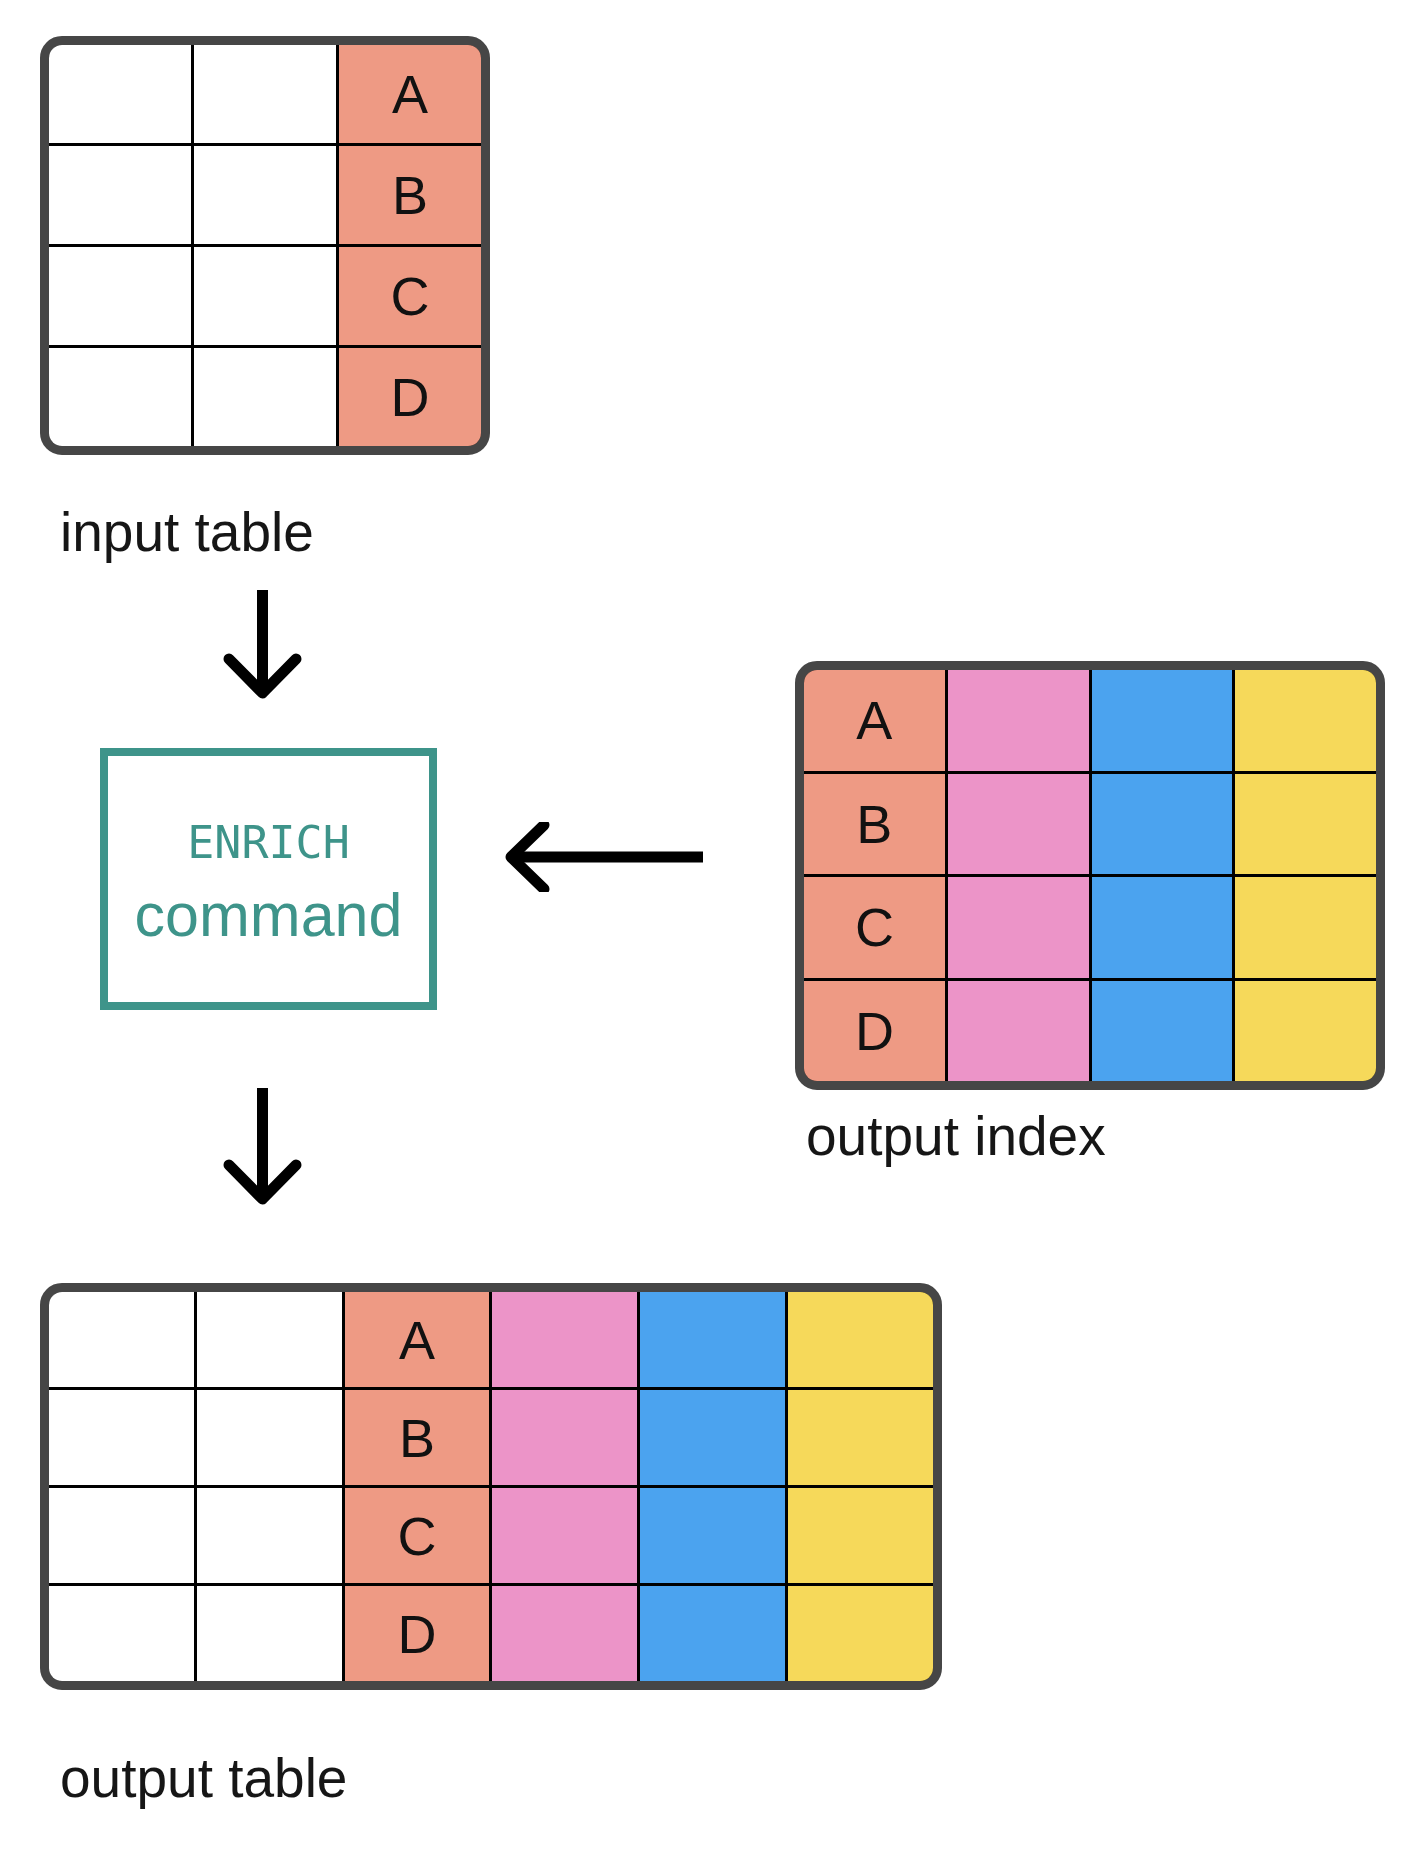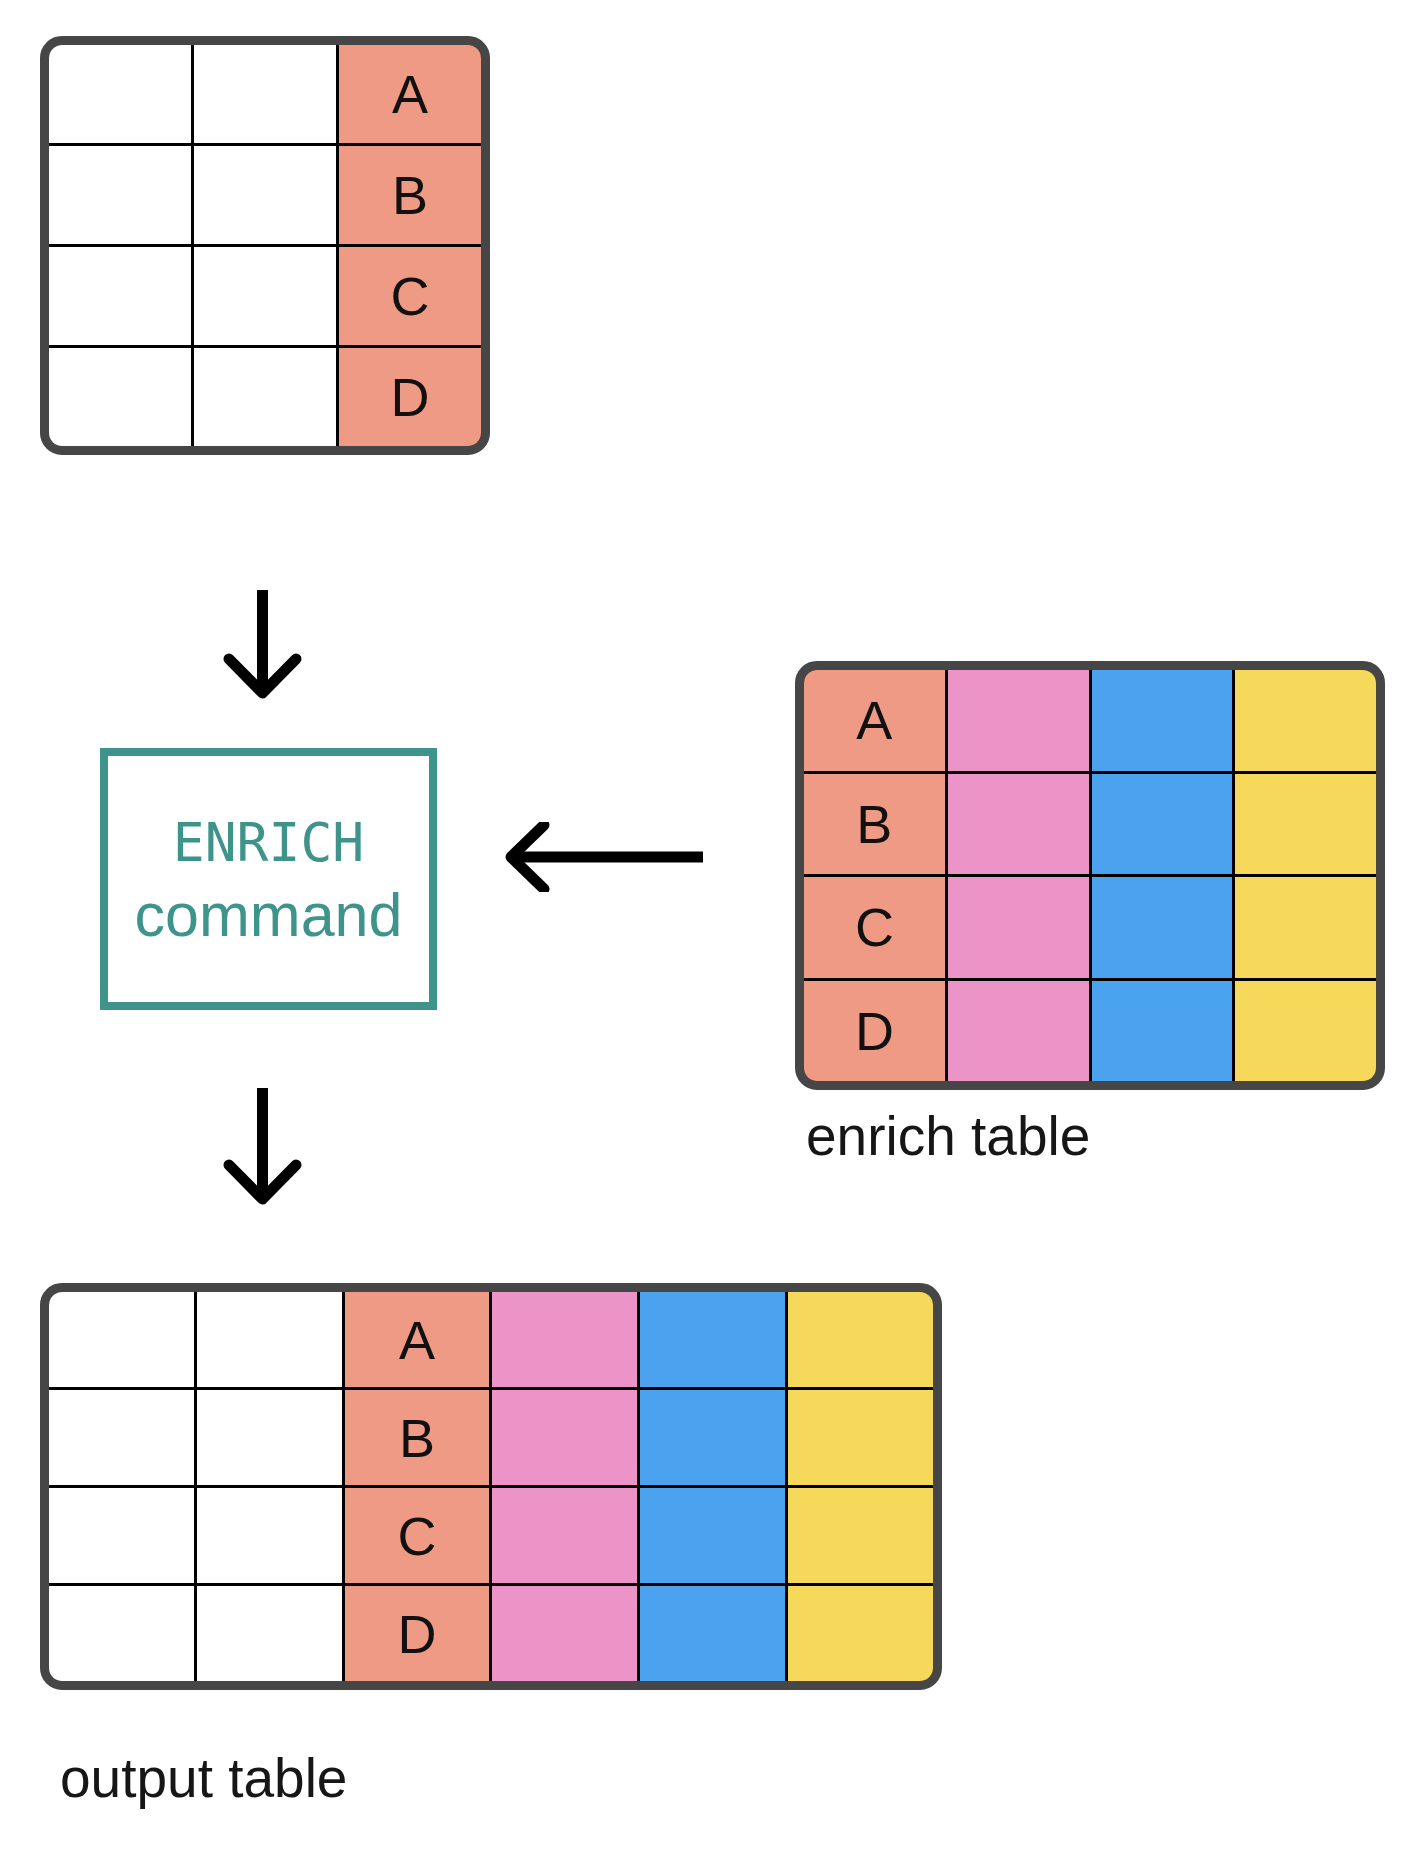--- a/index.html
+++ b/index.html
@@ -41,21 +41,21 @@
     box-sizing:border-box;
     border:8px solid var(--teal);
     background:#ffffff;
     display:flex;
     flex-direction:column;
     align-items:center;
     justify-content:center;
   }
   .enrich-line1{
     font-family:"DejaVu Sans Mono", monospace;
-    font-size:53px;
+    font-size:45px;
     line-height:73px;
     color:var(--teal);
   }
   .enrich-line2{
     font-family:"Liberation Sans", sans-serif;
     font-size:61px;
     line-height:73px;
     color:var(--teal);
   }
   .arrow{position:absolute;}
@@ -85,20 +85,21 @@
       <div class="cell" style="background: rgb(255, 255, 255);"></div>
       <div class="cell" style="background: rgb(238, 154, 132);">B</div>
       <div class="cell" style="background: rgb(255, 255, 255);"></div>
       <div class="cell" style="background: rgb(255, 255, 255);"></div>
       <div class="cell" style="background: rgb(238, 154, 132);">C</div>
       <div class="cell" style="background: rgb(255, 255, 255);"></div>
       <div class="cell" style="background: rgb(255, 255, 255);"></div>
       <div class="cell" style="background: rgb(238, 154, 132);">D</div>
     </div>
 
+  <div class="diagram-label" style="left:60px; top:500px;">input table</div>
 
   <svg class="arrow" style="left:215px; top:584px;" width="95" height="122" viewBox="0 0 95 122">
     <line x1="47.5" y1="6" x2="47.5" y2="108"></line>
     <polyline points="14,75 47.5,109 81,75"></polyline>
   </svg>
 
   <div class="enrich-box">
     <div class="enrich-line1">ENRICH</div>
     <div class="enrich-line2">command</div>
   </div>
@@ -120,21 +121,21 @@
       <div class="cell" style="background: rgb(238, 154, 132);">C</div>
       <div class="cell" style="background: rgb(236, 148, 200);"></div>
       <div class="cell" style="background: rgb(75, 163, 239);"></div>
       <div class="cell" style="background: rgb(246, 217, 90);"></div>
       <div class="cell" style="background: rgb(238, 154, 132);">D</div>
       <div class="cell" style="background: rgb(236, 148, 200);"></div>
       <div class="cell" style="background: rgb(75, 163, 239);"></div>
       <div class="cell" style="background: rgb(246, 217, 90);"></div>
     </div>
 
-  <div class="diagram-label" style="left:806px; top:1104px;">enrich table</div>
+  <div class="diagram-label" style="left:806px; top:1104px;">output index</div>
 
   <svg class="arrow" style="left:215px; top:1082px;" width="95" height="130" viewBox="0 0 95 130">
     <line x1="47.5" y1="6" x2="47.5" y2="116"></line>
     <polyline points="14,83 47.5,117 81,83"></polyline>
   </svg>
 
   <div class="table-wrap" style="left: 40px; top: 1283px; width: 902px; height: 407px; grid-template-columns: repeat(6, 1fr); grid-template-rows: repeat(4, 1fr);">
       <div class="cell" style="background: rgb(255, 255, 255);"></div>
       <div class="cell" style="background: rgb(255, 255, 255);"></div>
       <div class="cell" style="background: rgb(238, 154, 132);">A</div>

